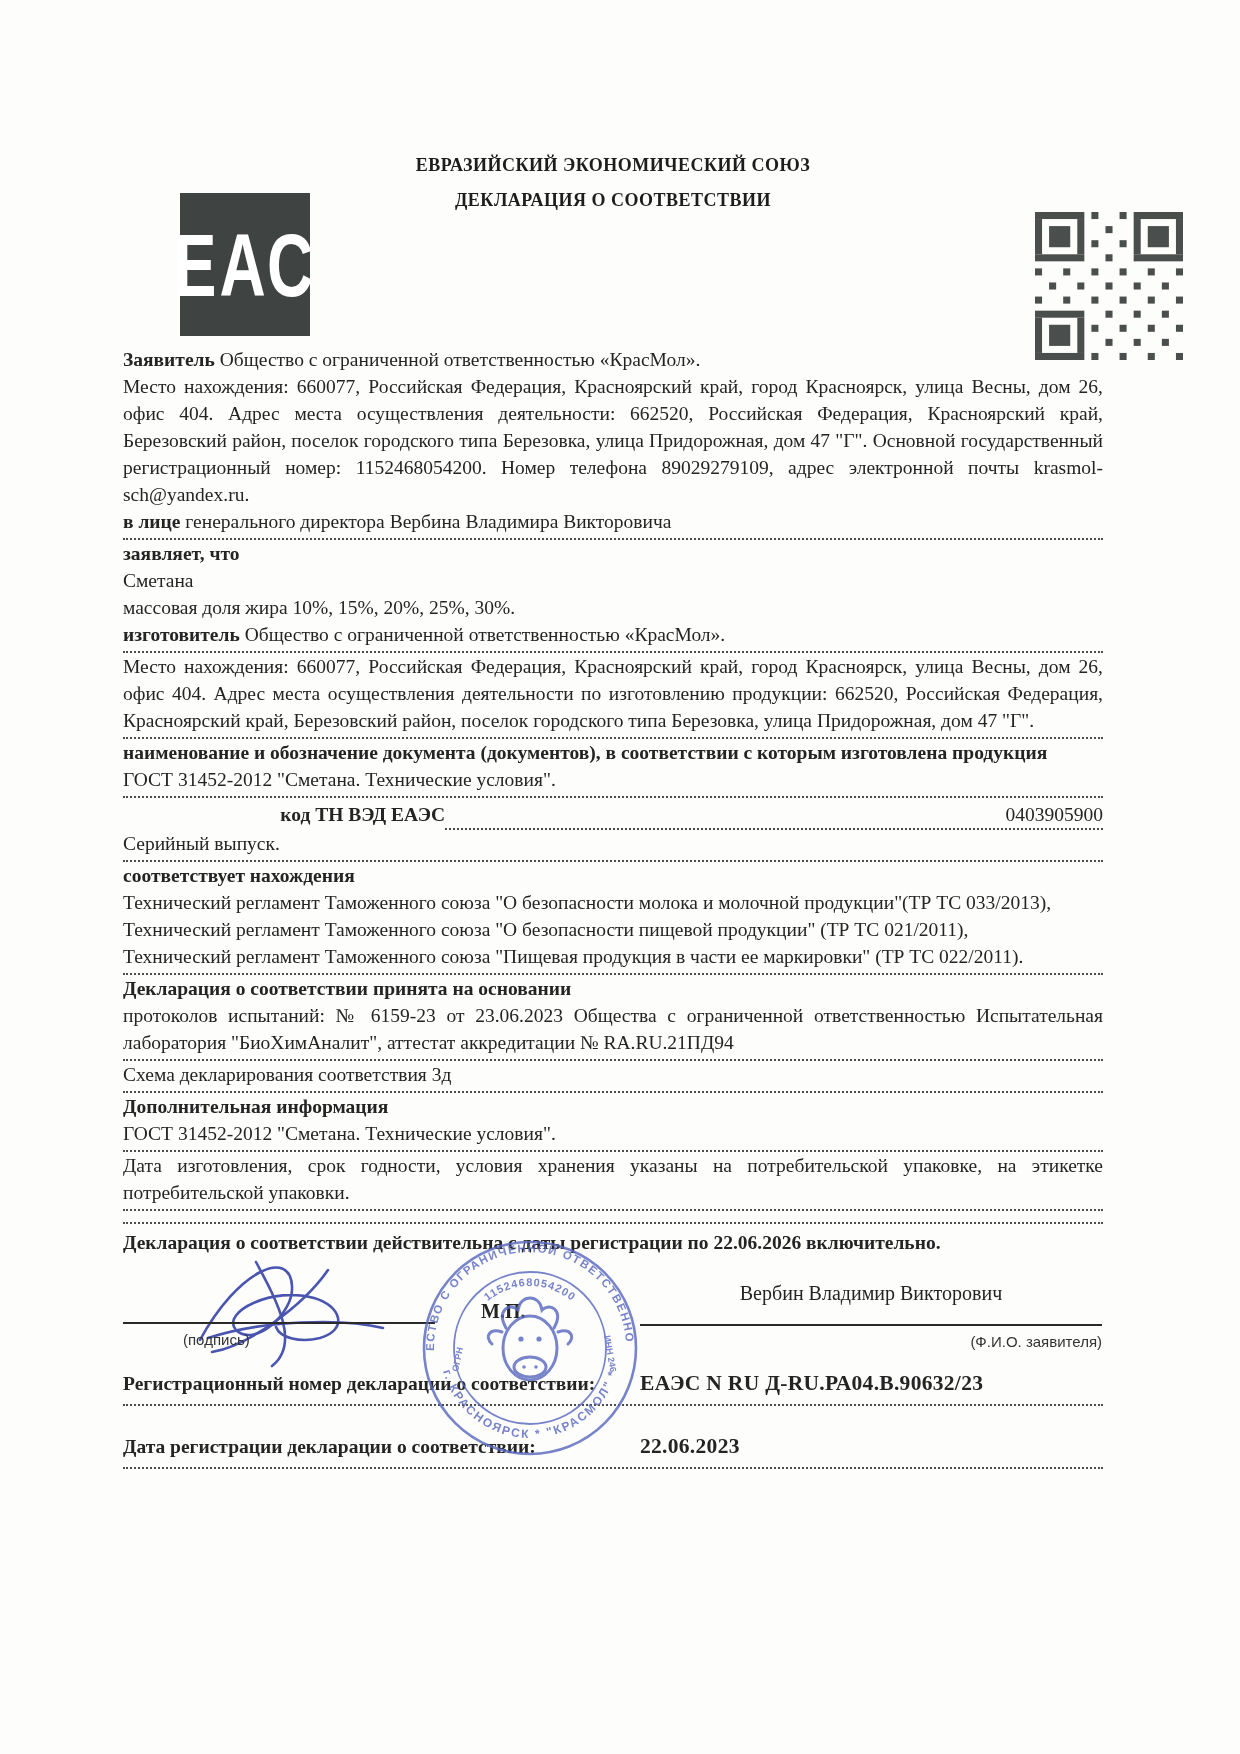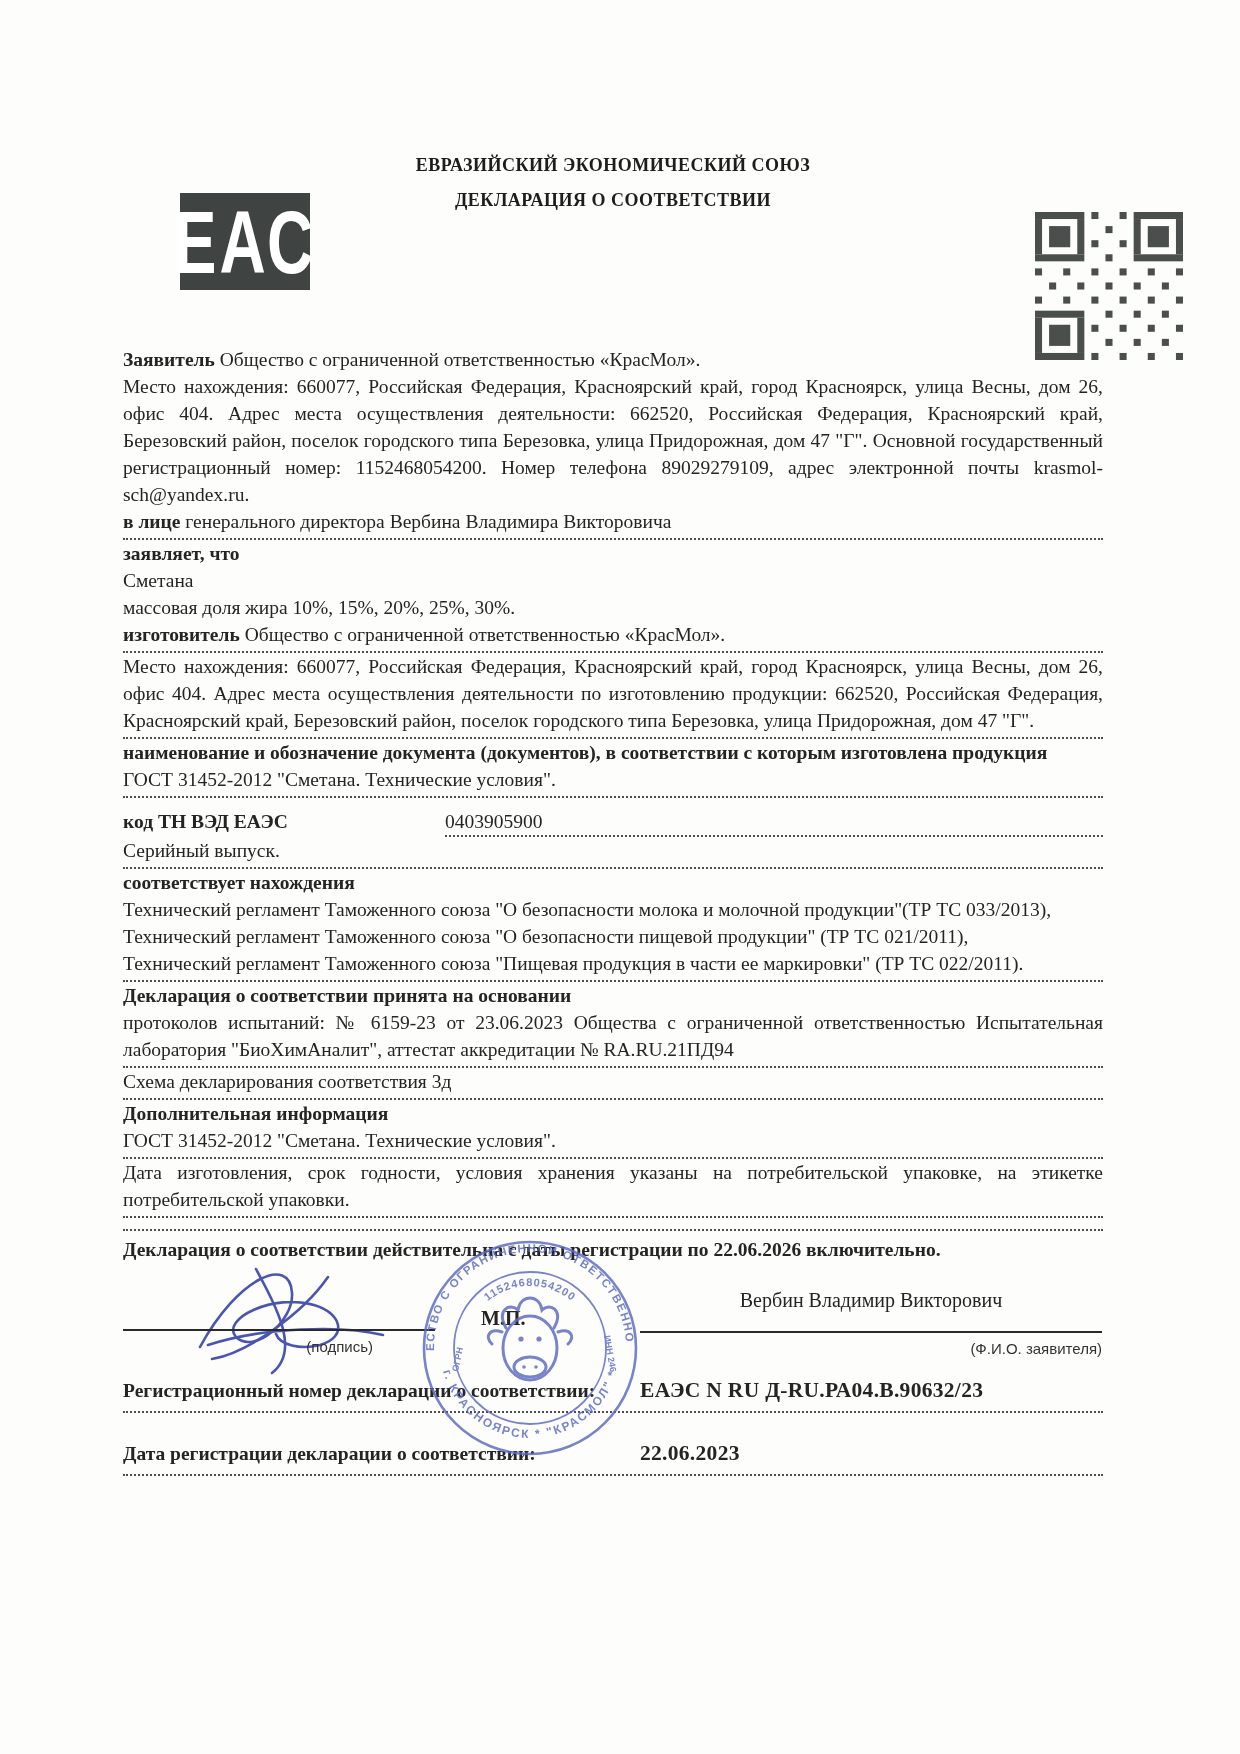--- a/index.html
+++ b/index.html
@@ -1,46 +1,46 @@
 <!DOCTYPE html>
 <html><head>
 <meta charset="utf-8">
 <style>
   html,body{margin:0;padding:0;background:#e8e8e8;}
   .page{position:relative;width:1240px;height:1754px;margin:0 auto;background:#fdfdfc;
         font-family:"Liberation Serif",serif;color:#222;overflow:hidden;}
 
   
-  .eac-logo{position:absolute;left:180px;top:193px;width:130px;height:97px;background:#3f4342;
+  .eac-logo{position:absolute;left:180px;top:193px;width:130px;height:143px;background:#3f4342;
             display:flex;align-items:center;justify-content:center;}
   .eac-logo span{color:#fff;font-family:"Liberation Sans",sans-serif;font-weight:bold;
                  font-size:64px;letter-spacing:3px;transform:scaleY(1.4);}
   .doc-title{position:absolute;left:123px;top:148px;width:980px;text-align:center;
              font-weight:bold;font-size:18px;line-height:35px;color:#1d1d1d;letter-spacing:.5px;}
   .qr{position:absolute;left:1035px;top:212px;width:148px;height:148px;}
 
   
   .body{position:absolute;left:123px;top:346px;width:980px;font-size:19.5px;line-height:27px;color:#242424;}
   .body p{margin:0;text-align:justify;}
   .b{font-weight:bold;font-family:Liberation Serif, serif;}
   .sep{border-bottom:2px dotted #4c4c4c;padding-bottom:3px;margin-bottom:4px;}
   .sep-extra{height:11px;border-bottom:2px dotted #4c4c4c;margin-bottom:5px;}
-  .mt{margin-top:10px;}
+  .mt{margin-top:3px;text-align:right;}
 
   .tnved-row{display:flex;}
   .tnved-label{width:322px;font-weight:bold;flex:none;}
   .tnved-val{flex:1;border-bottom:2px dotted #4c4c4c;}
 
   .validity{margin-top:12px;font-weight:bold;}
 
   
   .sig-zone{position:relative;height:100px;margin-top:4px;}
   .sig-svg{position:absolute;left:55px;top:-12px;width:260px;height:120px;}
   .sig-line-left{position:absolute;left:0;top:62px;width:312px;border-top:2px solid #2a2a2a;}
-  .sig-caption{position:absolute;left:60px;top:66px;width:190px;text-align:right;
+  .sig-caption{position:absolute;left:60px;top:66px;width:190px;text-align:left;
                font-family:"Liberation Sans",sans-serif;font-size:15px;color:#333;}
   .mp{position:absolute;left:358px;top:38px;font-weight:bold;font-size:20px;}
   .fio-name{position:absolute;left:517px;top:20px;width:462px;text-align:center;font-size:20px;}
   .fio-line{position:absolute;left:517px;top:64px;width:462px;border-top:2px solid #2a2a2a;}
   .fio-caption{position:absolute;left:517px;top:68px;width:462px;text-align:right;
                font-family:"Liberation Sans",sans-serif;font-size:15px;color:#333;}
 
   .reg-row{display:flex;align-items:baseline;border-bottom:2px dotted #4c4c4c;padding-bottom:7px;}
   .reg-row.first{margin-top:10px;}
   .reg-row.second{margin-top:27px;}

